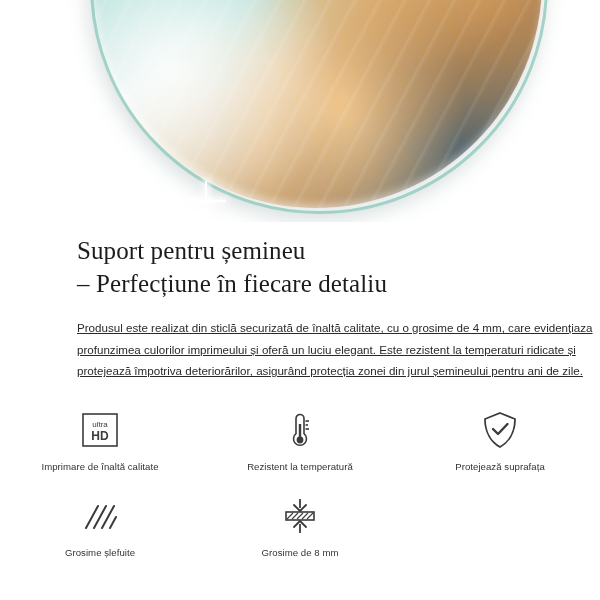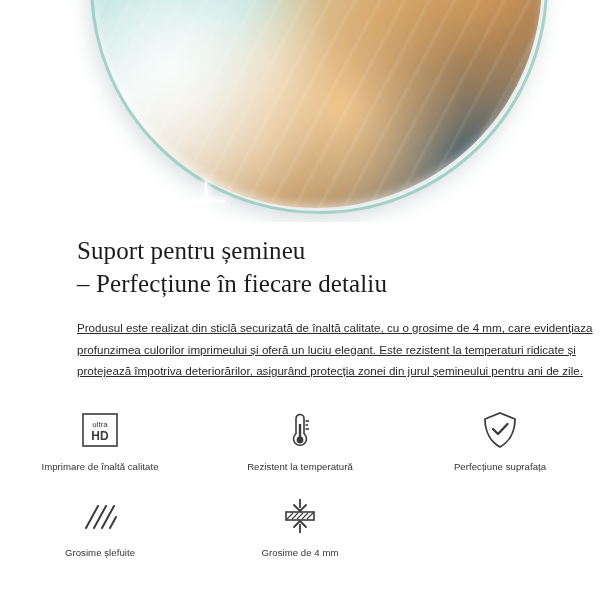--- a/index.html
+++ b/index.html
@@ -204,21 +204,21 @@
       <div class="feature-label">Rezistent la temperatură</div>
     </div>
 
     <div class="feature">
       <div class="feature-icon">
         <svg width="36" height="40" viewBox="0 0 36 40">
           <path d="M18 3 L33 9 C33 22 27 32 18 37 C9 32 3 22 3 9 Z" fill="none" stroke="#3b3b3b" stroke-width="1.8"></path>
           <path d="M11 19 L16 24 L25.5 14" fill="none" stroke="#3b3b3b" stroke-width="2.4" stroke-linecap="round" stroke-linejoin="round"></path>
         </svg>
       </div>
-      <div class="feature-label">Perfecțiune suprafața</div>
+      <div class="feature-label">Protejează suprafața</div>
     </div>
 
 
     <div class="feature">
       <div class="feature-icon">
         <svg width="36" height="34" viewBox="0 0 36 34">
           <path d="M4 29 L16 7" stroke="#3b3b3b" stroke-width="2" stroke-linecap="round"></path>
           <path d="M12 29 L24 7" stroke="#3b3b3b" stroke-width="2" stroke-linecap="round"></path>
           <path d="M20 29 L32 7" stroke="#3b3b3b" stroke-width="2" stroke-linecap="round"></path>
           <path d="M28 29 L34 18" stroke="#3b3b3b" stroke-width="2" stroke-linecap="round"></path>
@@ -231,17 +231,17 @@
       <div class="feature-icon">
         <svg width="40" height="38" viewBox="0 0 40 38">
           <path d="M20 2 V11" stroke="#3b3b3b" stroke-width="1.8"></path>
           <path d="M14 8 L20 14 L26 8" fill="none" stroke="#3b3b3b" stroke-width="1.8" stroke-linecap="round" stroke-linejoin="round"></path>
           <rect x="6" y="15" width="28" height="8" fill="none" stroke="#3b3b3b" stroke-width="1.6"></rect>
           <path d="M7 22 L13 16 M12 22 L18 16 M17 22 L23 16 M22 22 L28 16 M27 22 L33 16" stroke="#3b3b3b" stroke-width="1.1"></path>
           <path d="M14 30 L20 24 L26 30" fill="none" stroke="#3b3b3b" stroke-width="1.8" stroke-linecap="round" stroke-linejoin="round"></path>
           <path d="M20 27 V36" stroke="#3b3b3b" stroke-width="1.8"></path>
         </svg>
       </div>
-      <div class="feature-label">Grosime de 4 mm</div>
+      <div class="feature-label">Grosime de 8 mm</div>
     </div>
 
   </div>
 </div>
 
 </body></html>

